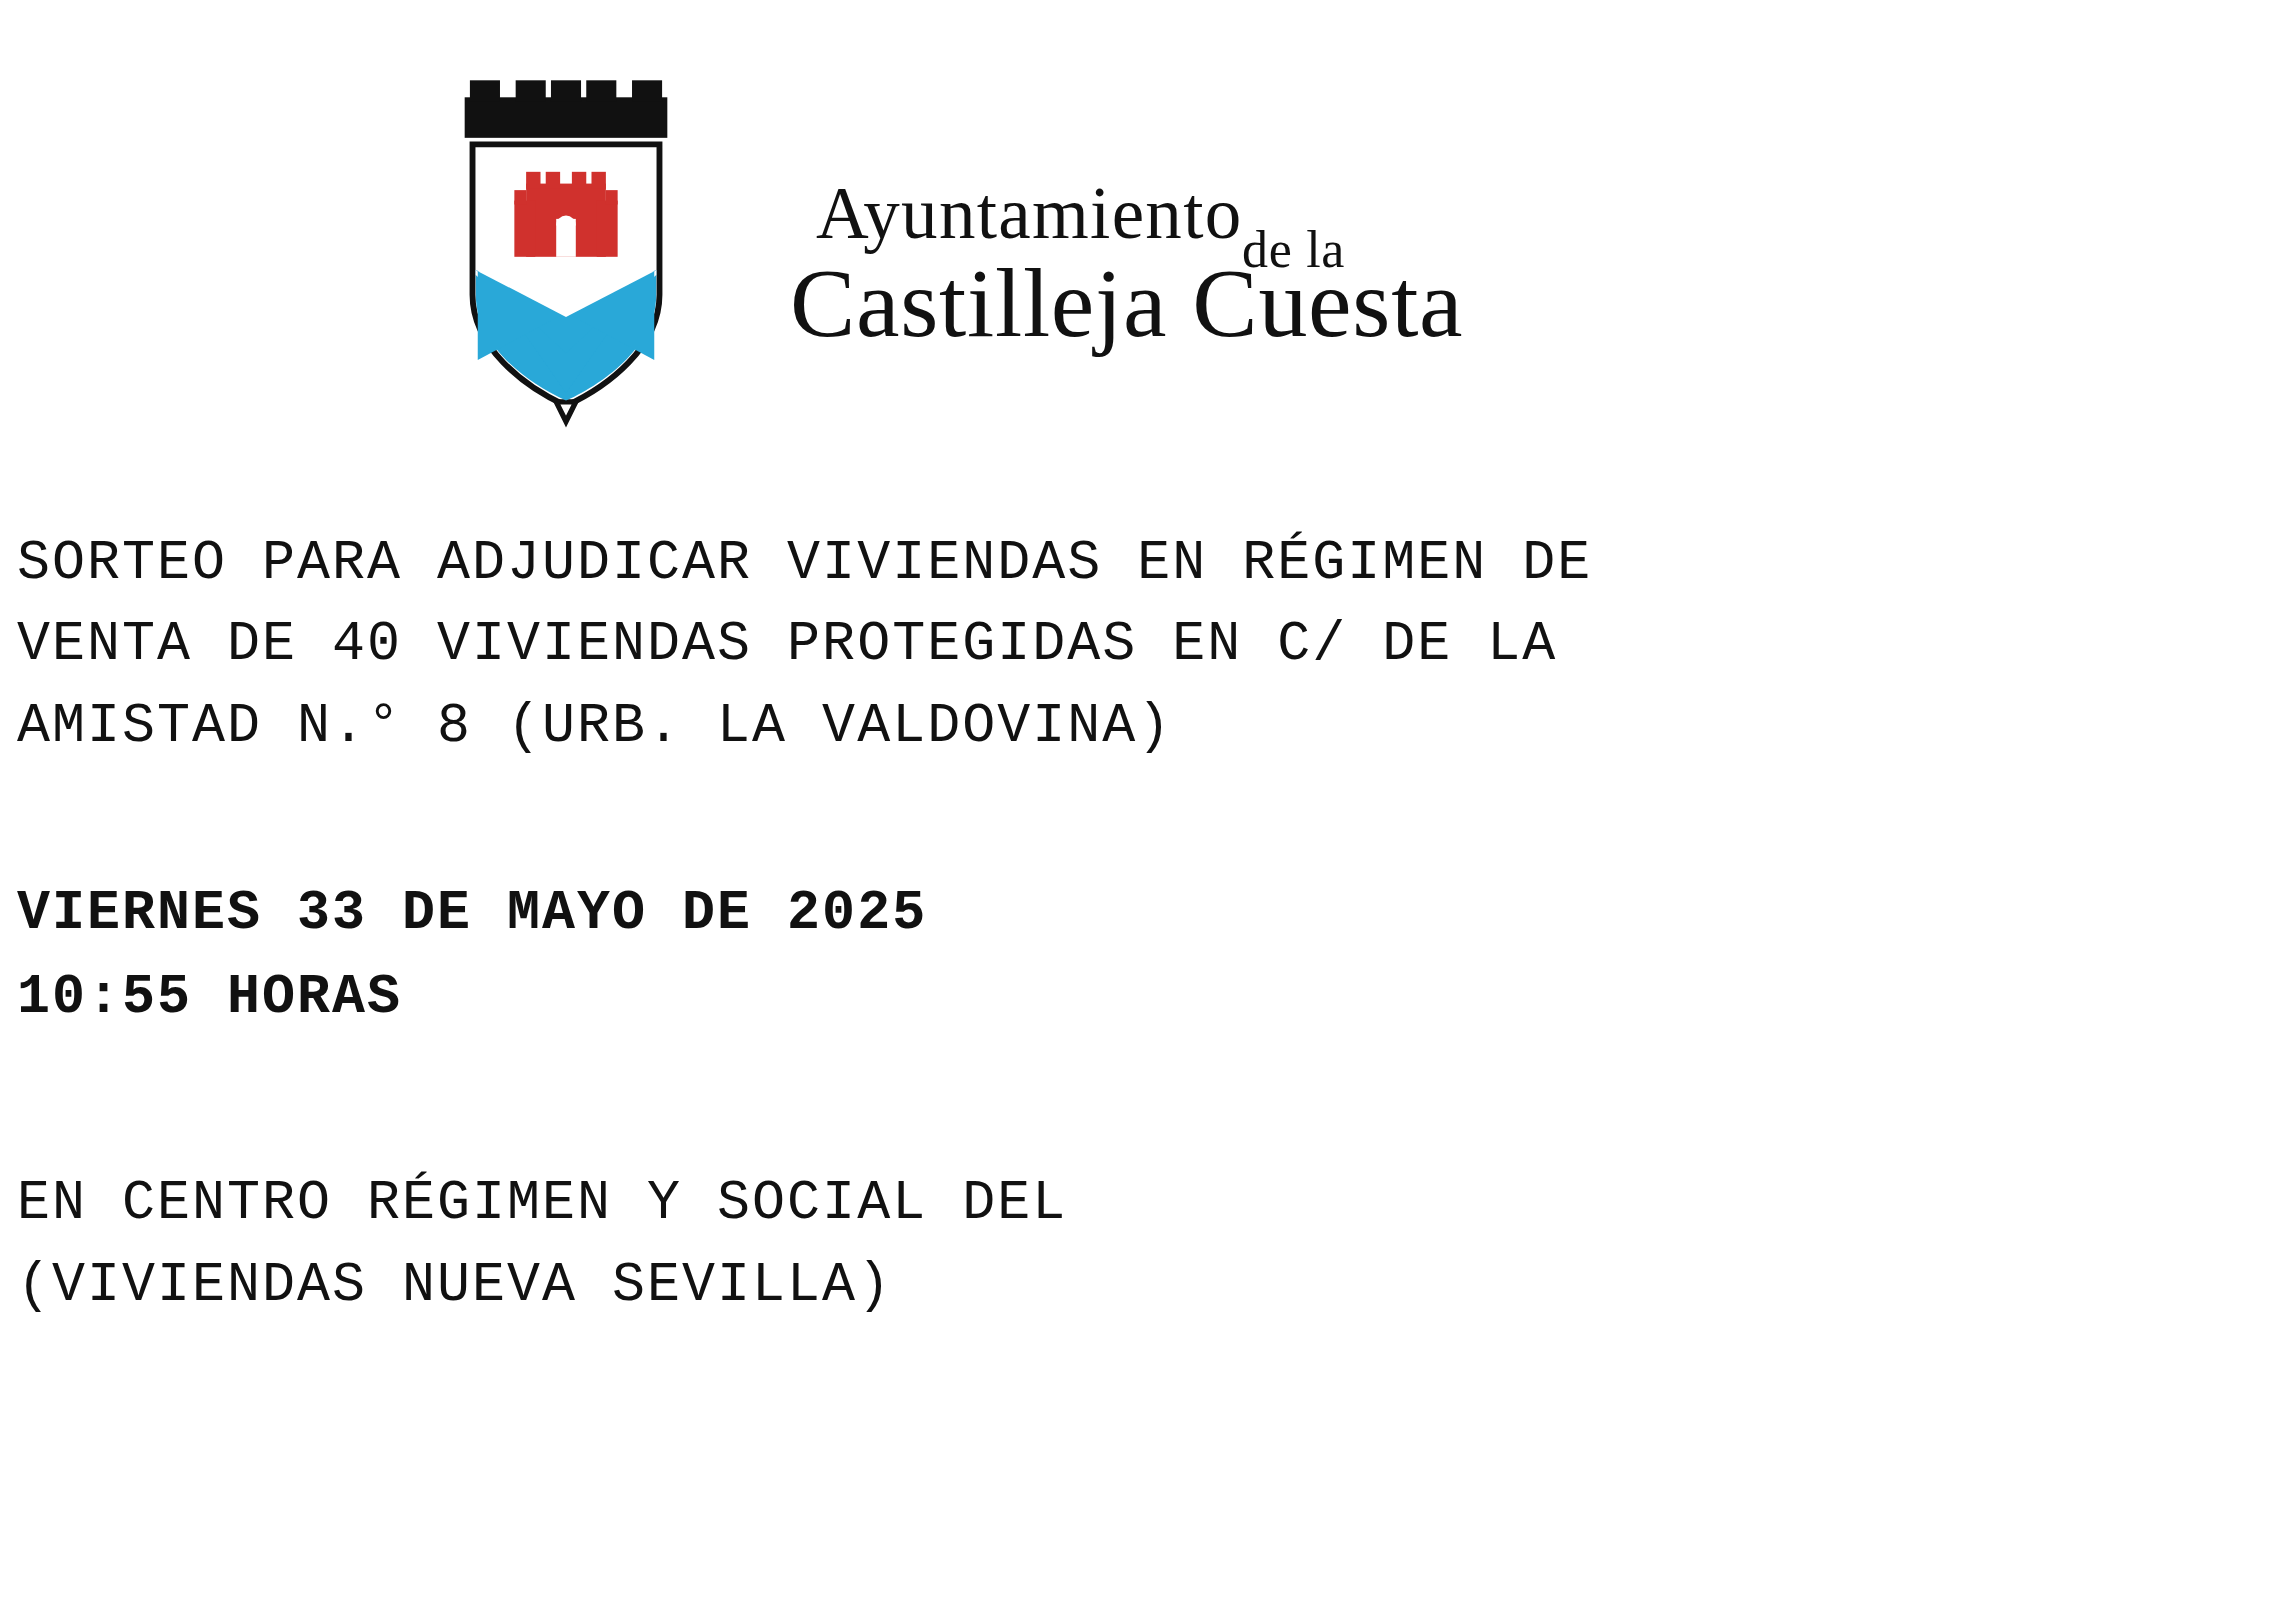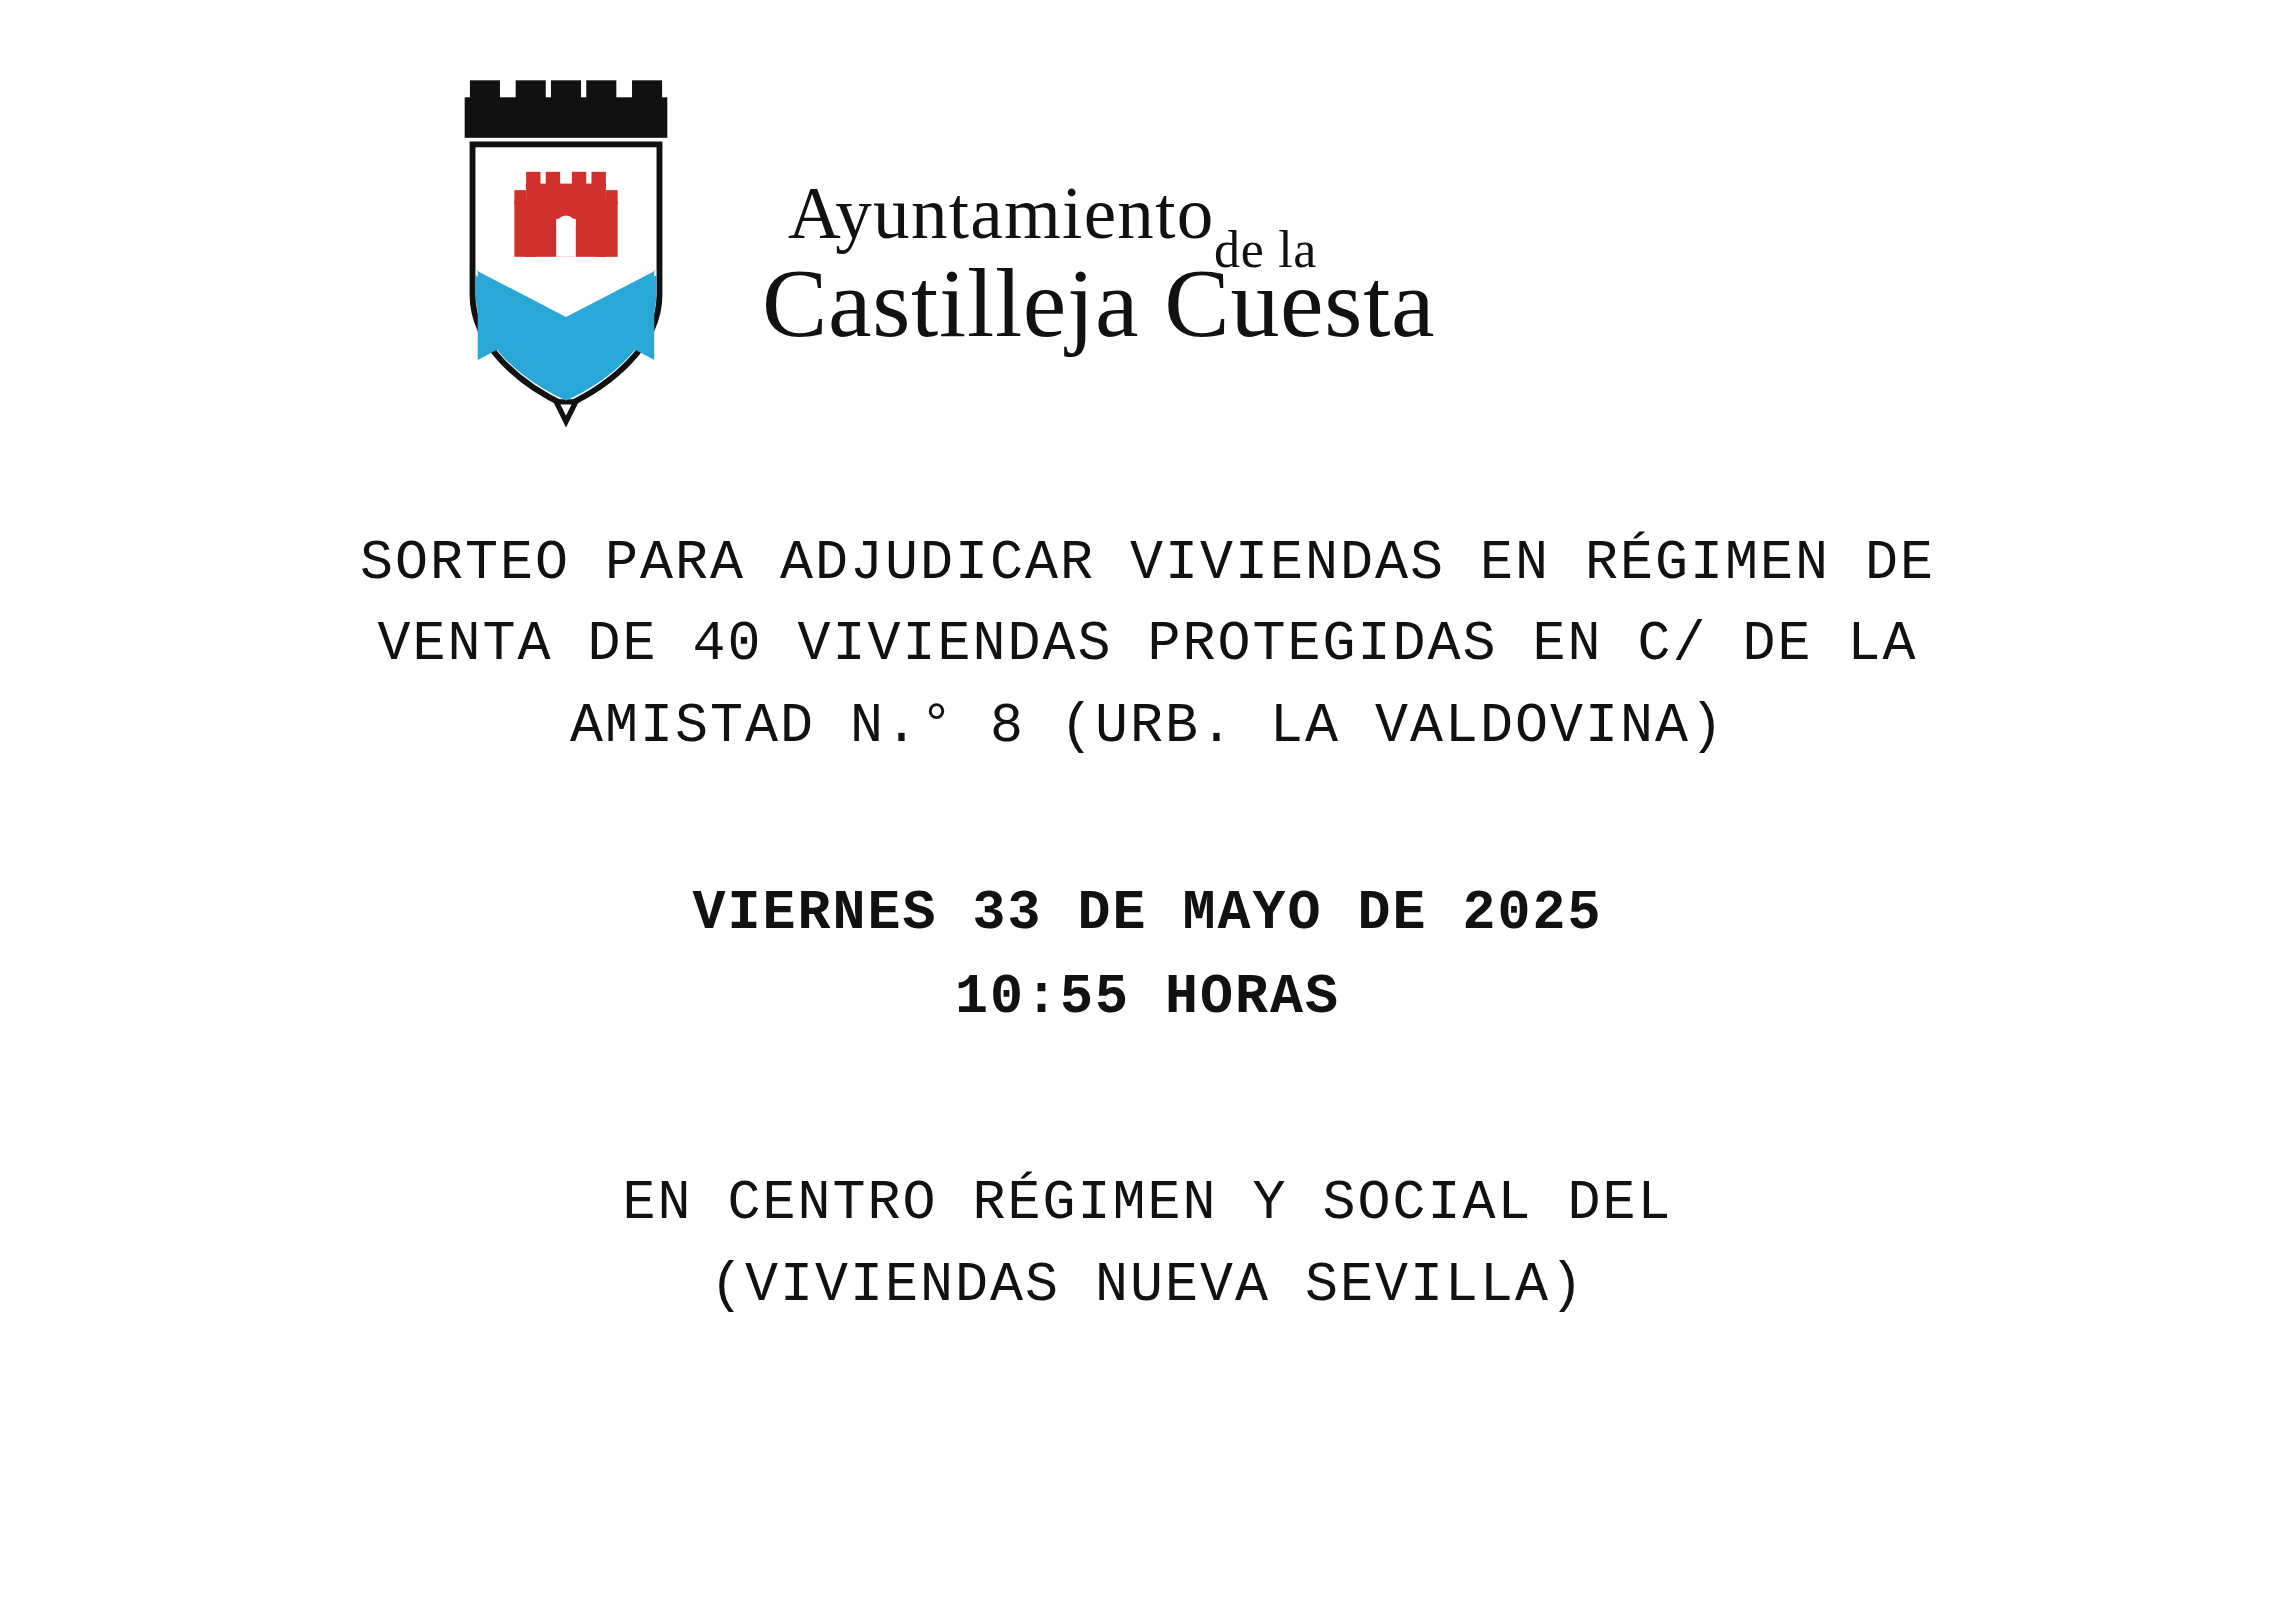--- a/index.html
+++ b/index.html
@@ -39,21 +39,21 @@
 
   .crest {
     width: 216px;
     height: 353px;
     position: relative;
     flex: 0 0 auto;
   }
 
   .wordmark {
     position: relative;
-    margin-left: 88px;
+    margin-left: 116px;
     margin-top: 98px;
     font-family: "Liberation Serif", "DejaVu Serif", serif;
     color: #111111;
     line-height: 1;
     white-space: nowrap;
   }
   .wordmark .line1 {
     font-size: 73px;
     letter-spacing: 1.3px;
     padding-left: 26px;
@@ -77,21 +77,22 @@
   
   .content {
     position: absolute;
     top: 523px;
     left: 0;
     width: 2295px;
     text-align: center;
   }
 
   .block {
-    text-align: center;
+    text-align: left;
+    padding-left: 17px;
   }
 
   .title-block {
     font-size: 55px;
     line-height: 1.48;
     letter-spacing: 2px;
     font-weight: 400;
   }
 
   .spacer-1 { height: 105px; }

